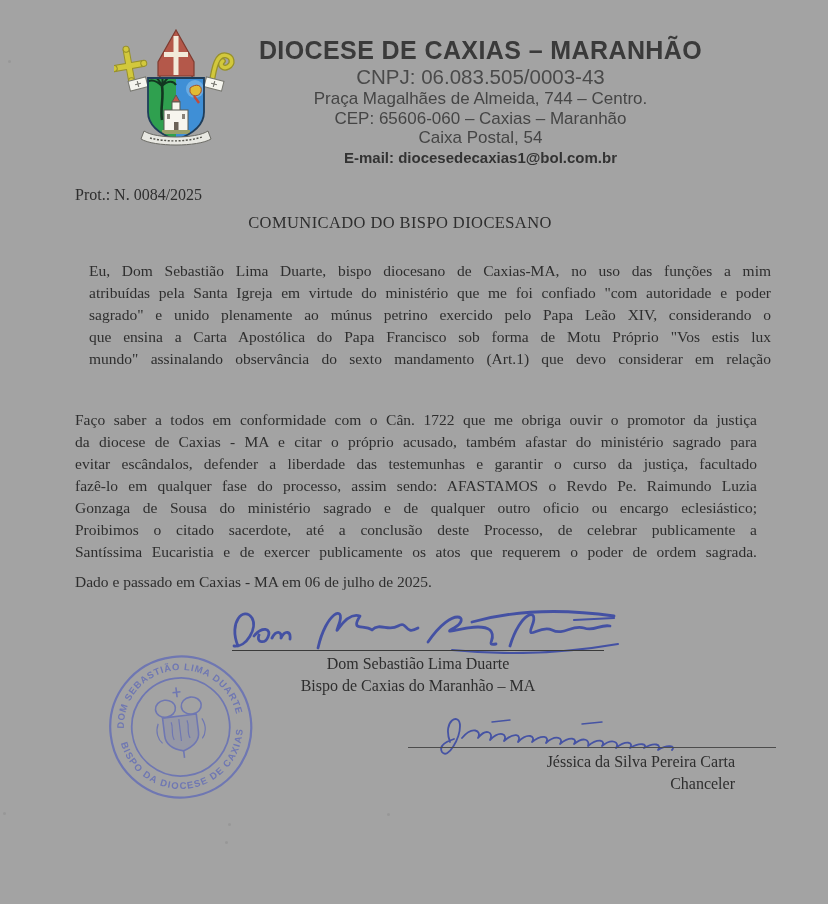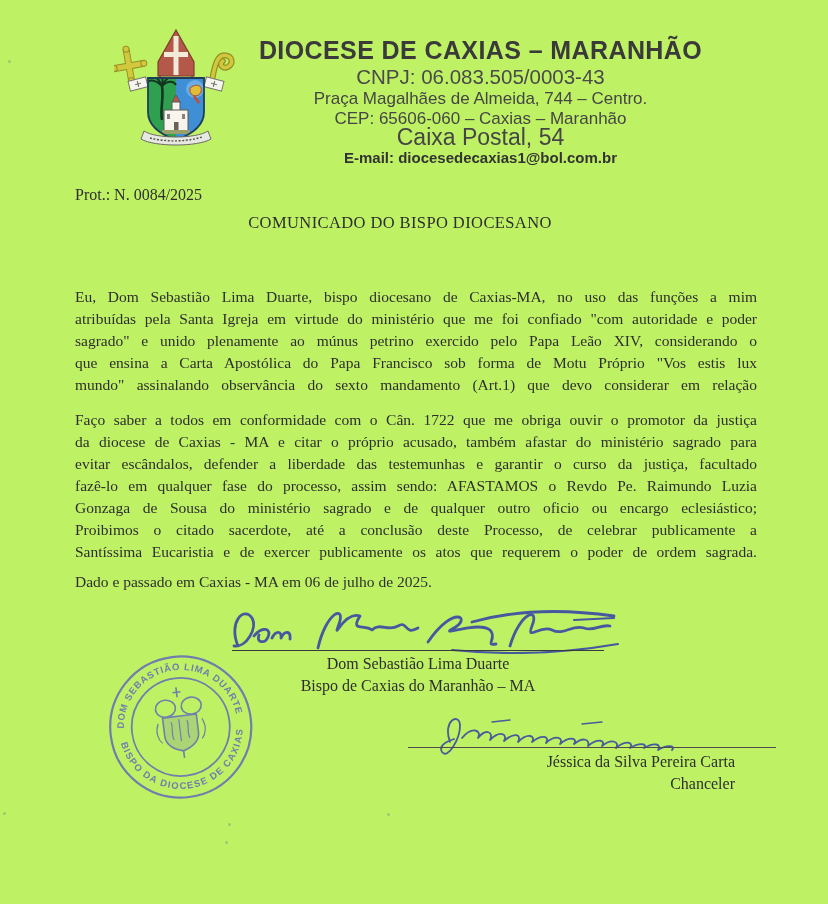--- a/index.html
+++ b/index.html
@@ -2,40 +2,40 @@
 <html style="--body-text: #2e2e2e; --ink-blue: #3c4ba4; --stamp-ink: #6b74b4;"><head>
 <meta charset="utf-8">
 <style>
   :root{
     --body-text:#2e2e2e;
     --ink-blue:#3c4ba4;
     --stamp-ink:#6b74b4;
   }
   html,body{margin:0;padding:0;background:#e9e9e9;}
   .page{
-    position:relative;width:828px;height:904px;background:#bef264;
+    position:relative;width:828px;height:904px;background:#a3a3a3;
     font-family:"Liberation Serif", serif;color:var(--body-text);
     overflow:hidden;margin:0 auto;
   }
   
   .lh-crest{position:absolute;left:114px;top:26px;}
   .lh-text{position:absolute;left:248px;top:36px;width:465px;text-align:center;
     font-family:"Liberation Sans", sans-serif;color:#3e3e3e;}
   .lh-org{font-size:25px;font-weight:bold;line-height:28px;letter-spacing:.4px;color:#3a3a3a;}
   .lh-cnpj{font-size:20.5px;line-height:25px;color:#4a4a4a;}
   .lh-addr{font-size:17px;line-height:20px;color:#454545;}
   .lh-cep{font-size:17px;line-height:19px;color:#454545;}
-  .lh-box{font-size:23px;line-height:19px;color:#454545;}
+  .lh-box{font-size:17px;line-height:19px;color:#454545;}
   .lh-email{font-size:15px;font-weight:bold;line-height:21px;color:#333;}
   
   .prot{position:absolute;left:75px;top:186px;font-size:16px;}
   .doc-title{position:absolute;left:75px;top:213px;width:650px;text-align:center;
     font-size:16.5px;letter-spacing:.4px;}
   .para{position:absolute;left:75px;width:682px;}
-  .p1{top:286px;}
+  .p1{top:260px;margin-left:14px;}
   .p2{top:409px;}
   .tline{font-size:15.5px;line-height:22px;height:22px;overflow:visible;}
   .j{text-align:justify;text-align-last:justify;}
   .dateline{position:absolute;left:75px;top:573px;font-size:15.5px;}
   
   .sig-script-bishop{position:absolute;left:222px;top:602px;}
   .sig-line-bishop{position:absolute;left:232px;top:650px;width:372px;border-top:1.5px solid #3a3a3a;}
   .sig-name-bishop{position:absolute;left:258px;top:655px;width:320px;text-align:center;font-size:16px;}
   .sig-role-bishop{position:absolute;left:258px;top:677px;width:320px;text-align:center;font-size:16px;}
   .stamp{position:absolute;left:106px;top:652px;transform:rotate(-7deg);opacity:.92;}

